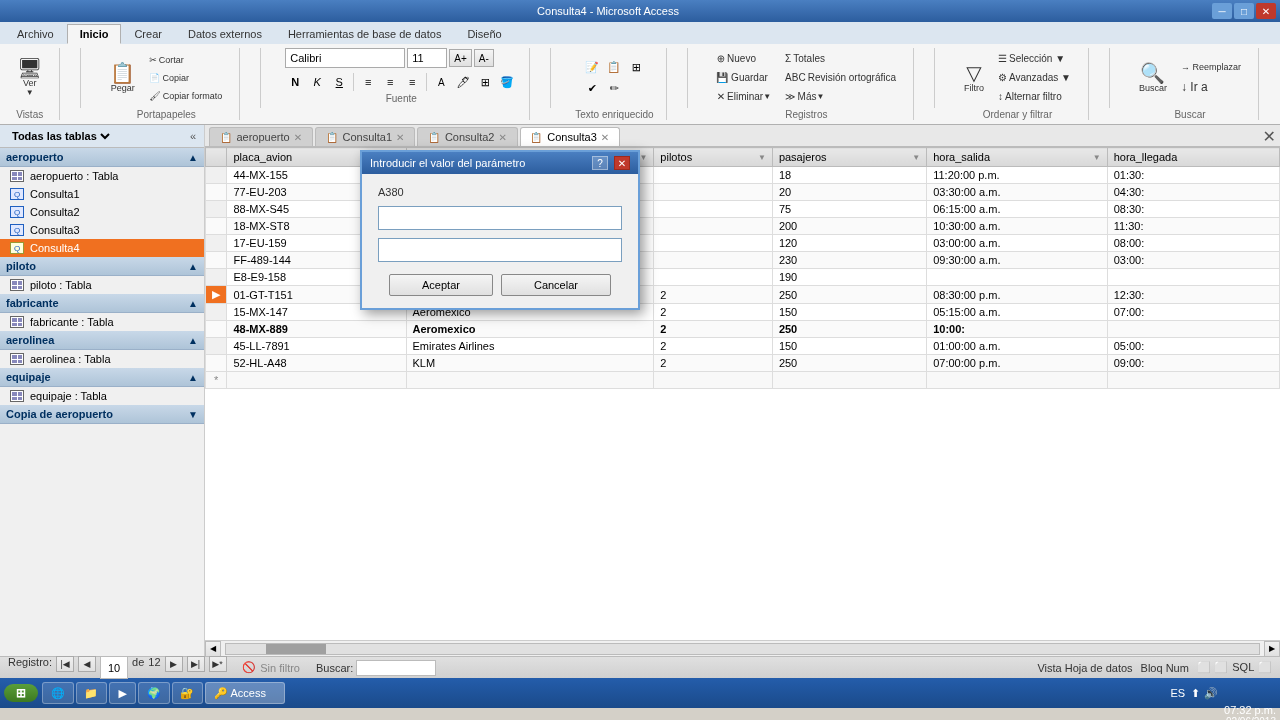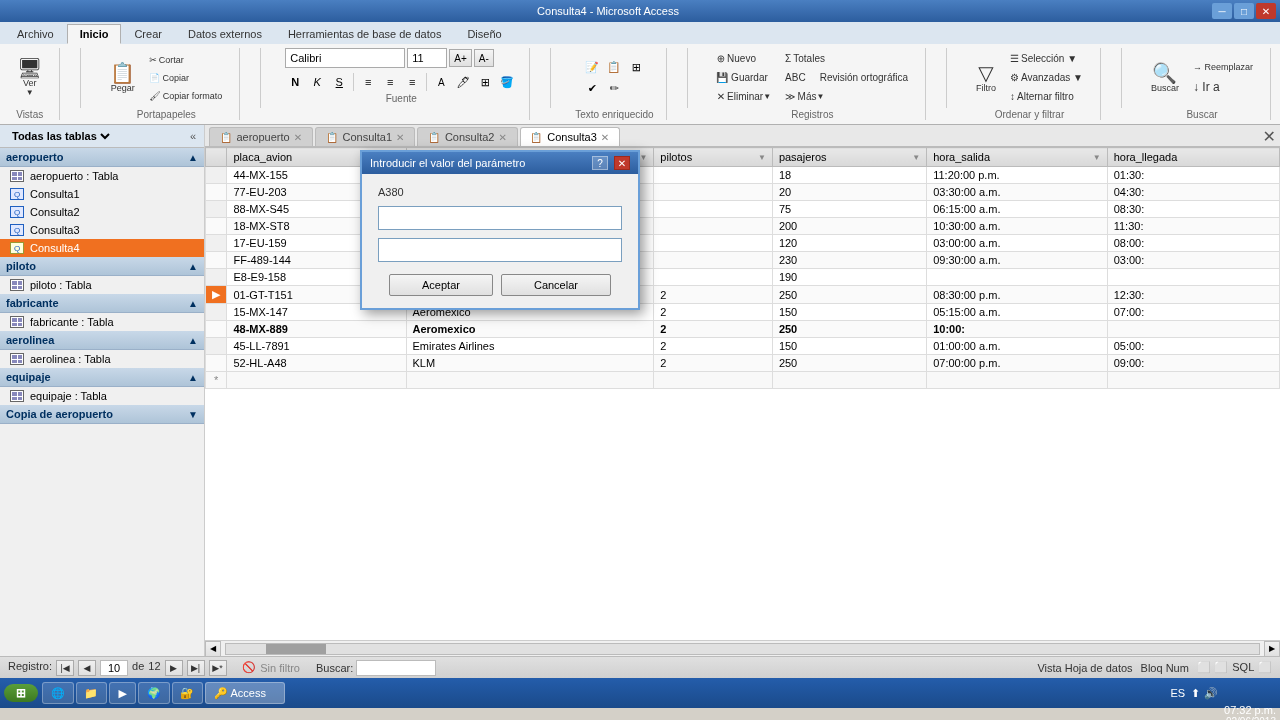--- a/index.html
+++ b/index.html
@@ -250,21 +250,21 @@
             <span style="font-size:8px;">▼</span>
           </div>
         </div>
         <div style="display:flex; flex-direction:column; gap:2px;">
           <div class="rb-btn" style="flex-direction:row; font-size:10px;">
             <span>Σ</span>
             <span style="margin-left:2px;">Totales</span>
           </div>
           <div class="rb-btn" style="flex-direction:row; font-size:10px;">
             <span>ABC</span>
-            <span style="margin-left:14px;">Revisión ortográfica</span>
+            <span style="margin-left:2px;">Revisión ortográfica</span>
           </div>
           <div class="rb-btn" style="flex-direction:row; font-size:10px;">
             <span>≫</span>
             <span style="margin-left:2px;">Más</span>
             <span style="font-size:8px;">▼</span>
           </div>
         </div>
       </div>
       <div class="ribbon-group-label">Registros</div>
     </div>
@@ -643,21 +643,21 @@
       <div class="scroll-arrow">▶</div>
     </div>
   </div>
 </div>
 
 <div class="status-bar">
   <div class="record-nav">
     <span>Registro:</span>
     <div class="nav-btn">|◀</div>
     <div class="nav-btn">◀</div>
-    <input type="text" value="10" style="width: 28px; height: 16px; border: 1px solid rgb(187, 187, 187); text-align: center; font-size: 11px;">
+    <input type="text" value="10" style="width: 28px; height: 23px; border: 1px solid rgb(187, 187, 187); text-align: center; font-size: 11px;">
     <span>de</span>
     <span>12</span>
     <div class="nav-btn">▶</div>
     <div class="nav-btn">▶|</div>
     <div class="nav-btn">▶*</div>
   </div>
   <span style="color:#888; display:flex; align-items:center; gap:4px;">
     <span>🚫</span>
     <span>Sin filtro</span>
   </span>

